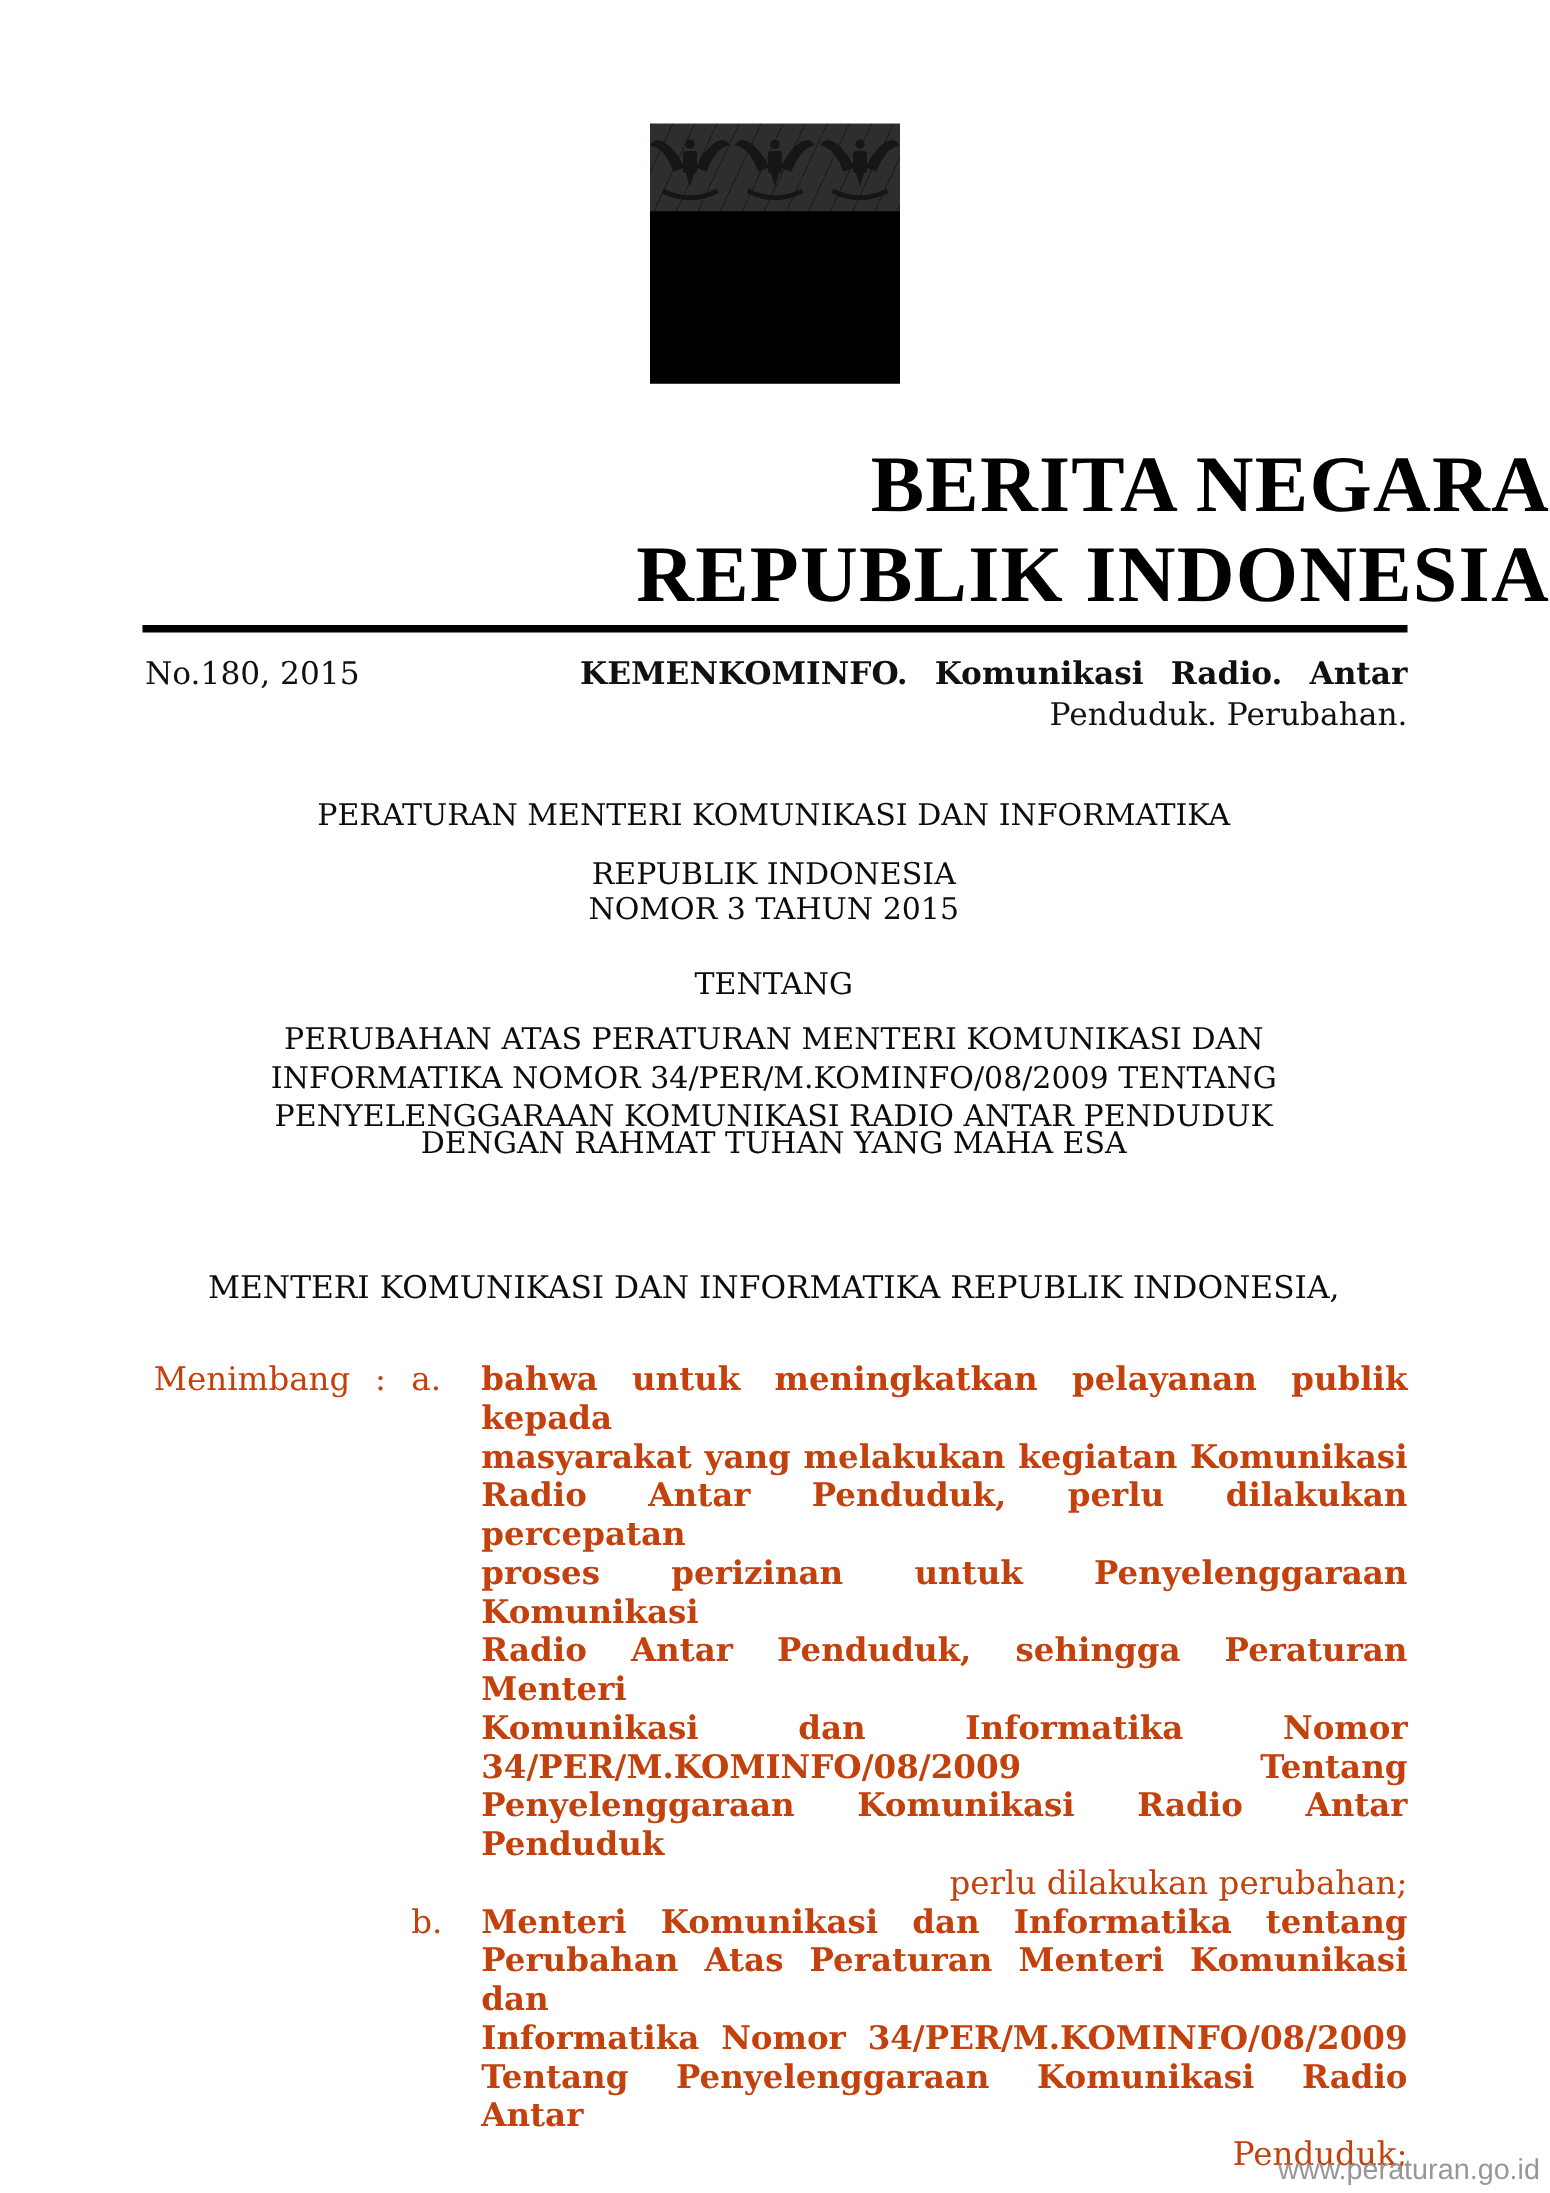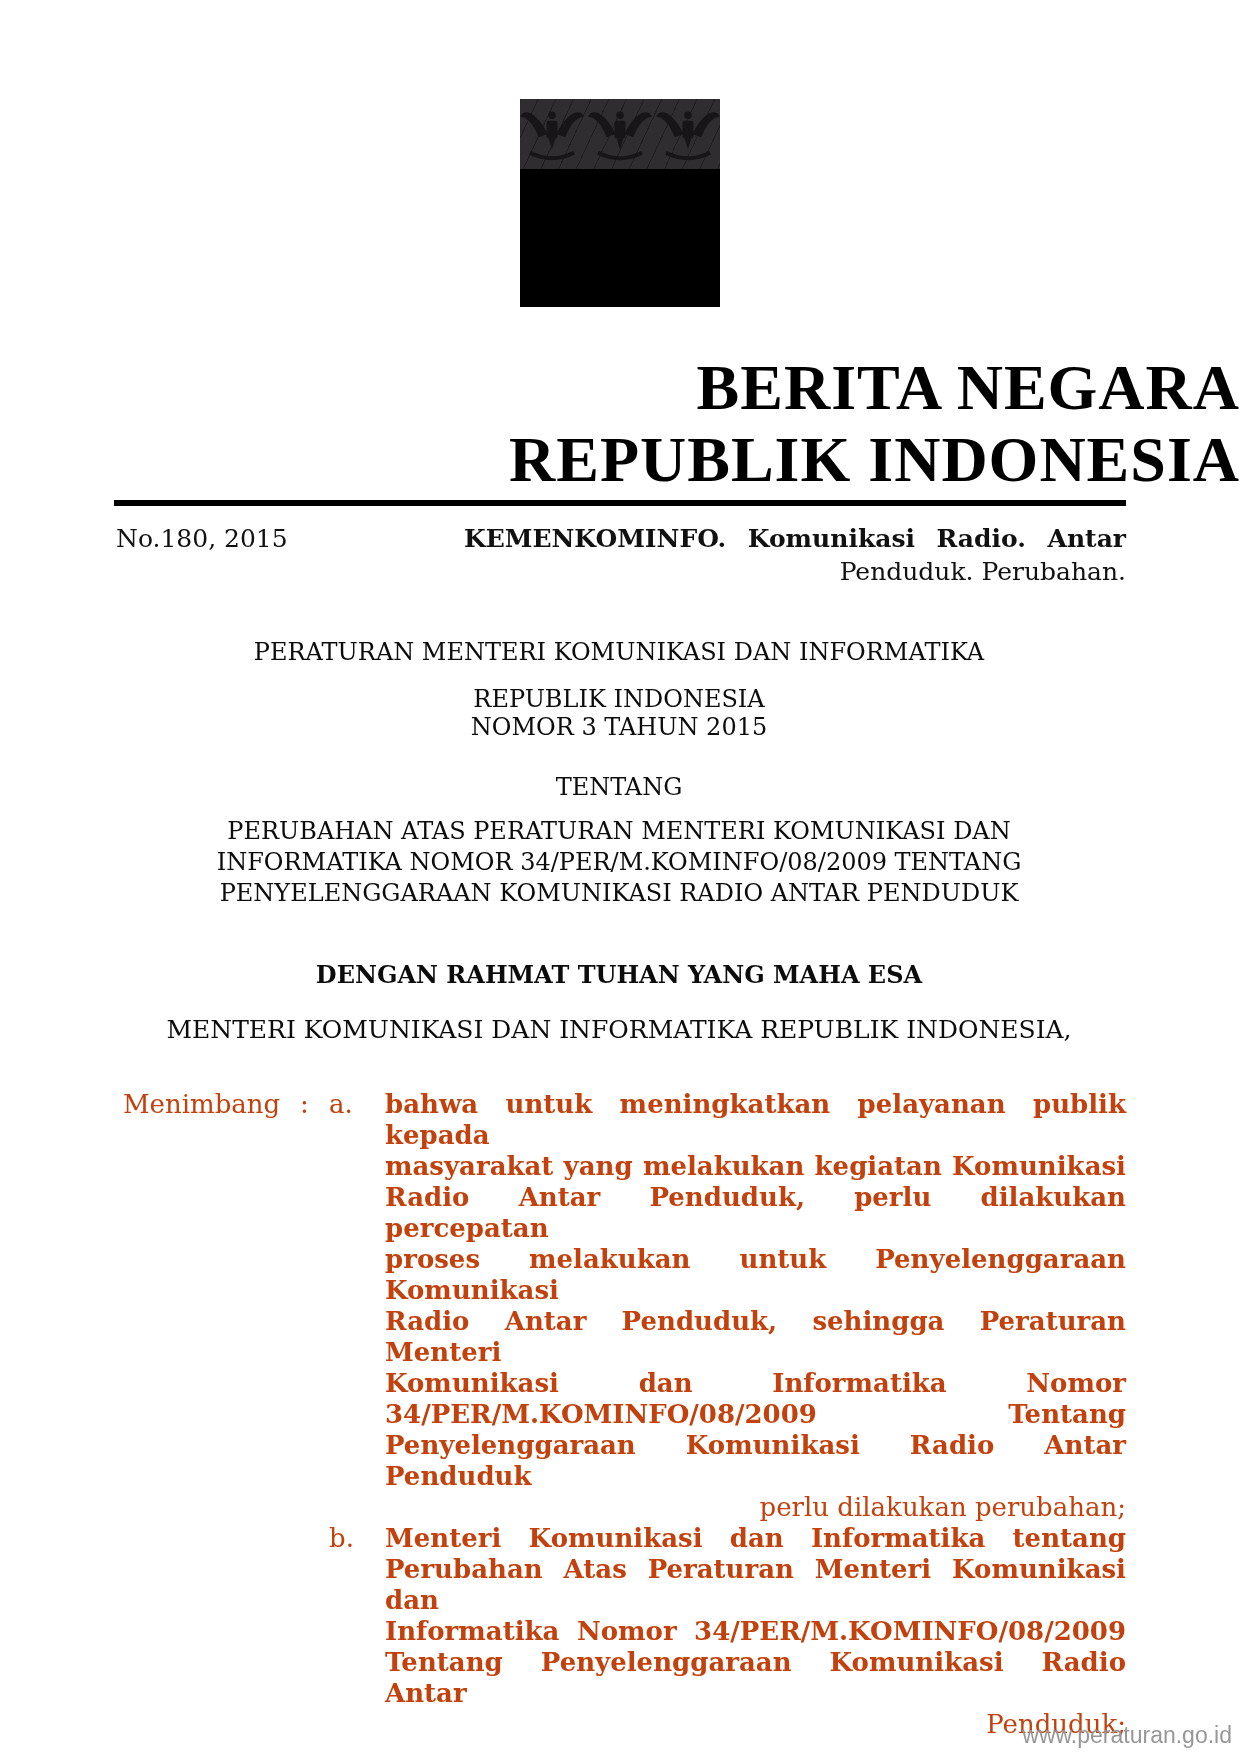--- a/index.html
+++ b/index.html
@@ -80,21 +80,21 @@
     text-align: center;
     font-size: 24px;
     line-height: 31px;
     color: #0c0c0c;
   }
   .h-line1 { top: 637px; }
   .h-line2 { top: 684px; }
   .h-line3 { top: 712px; }
   .h-line4 { top: 772px; }
   .h-subject { top: 816px; }
-  .h-invocation { top: 959px; font-weight: bold; }
+  .h-invocation { top: 899px; }
   .h-authority { top: 1014px; font-size: 25px; }
 
   
   .consider {
     position: absolute;
     left: 123px; top: 1089px;
     width: 1003px;
     display: grid;
     grid-template-columns: 177px 29px 56px 741px;
     font-size: 26px;
@@ -189,21 +189,21 @@
 
   <div class="consider">
     <div class="c-label">Menimbang</div>
     <div class="c-colon">:</div>
 
     <div class="c-mark-a">a.</div>
     <div class="c-text-a">
       <div class="jline">bahwa untuk meningkatkan pelayanan publik kepada</div>
       <div class="jline">masyarakat yang melakukan kegiatan Komunikasi</div>
       <div class="jline">Radio Antar Penduduk, perlu dilakukan percepatan</div>
-      <div class="jline">proses melakukan untuk Penyelenggaraan Komunikasi</div>
+      <div class="jline">proses perizinan untuk Penyelenggaraan Komunikasi</div>
       <div class="jline">Radio Antar Penduduk, sehingga Peraturan Menteri</div>
       <div class="jline">Komunikasi dan Informatika Nomor</div>
       <div class="jline">34/PER/M.KOMINFO/08/2009 Tentang</div>
       <div class="jline">Penyelenggaraan Komunikasi Radio Antar Penduduk</div>
       <div class="jlast">perlu dilakukan perubahan;</div>
     </div>
 
     <div class="c-mark-b">b.</div>
     <div class="c-text-b">
       <div class="jline">Menteri Komunikasi dan Informatika tentang</div>

